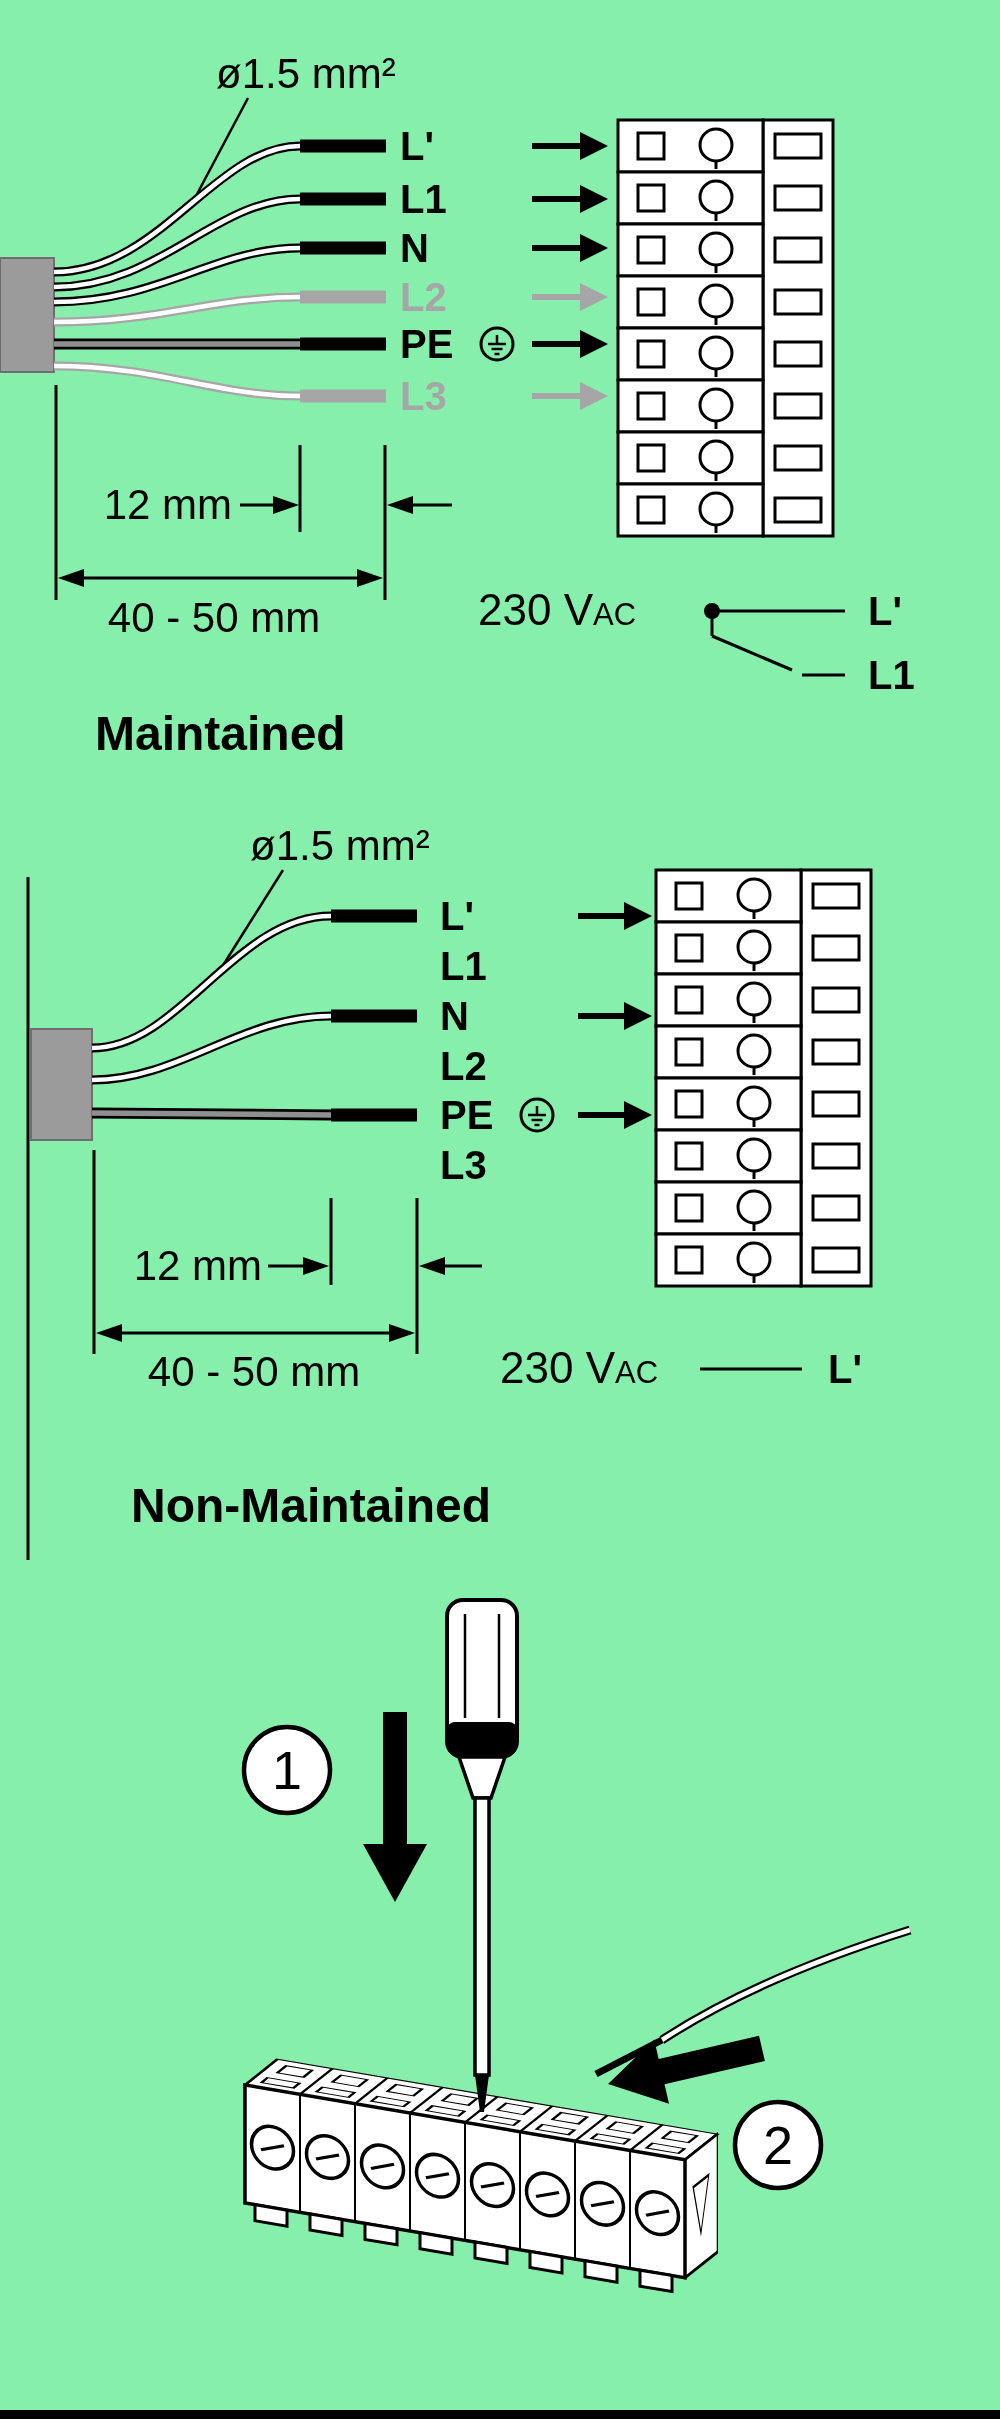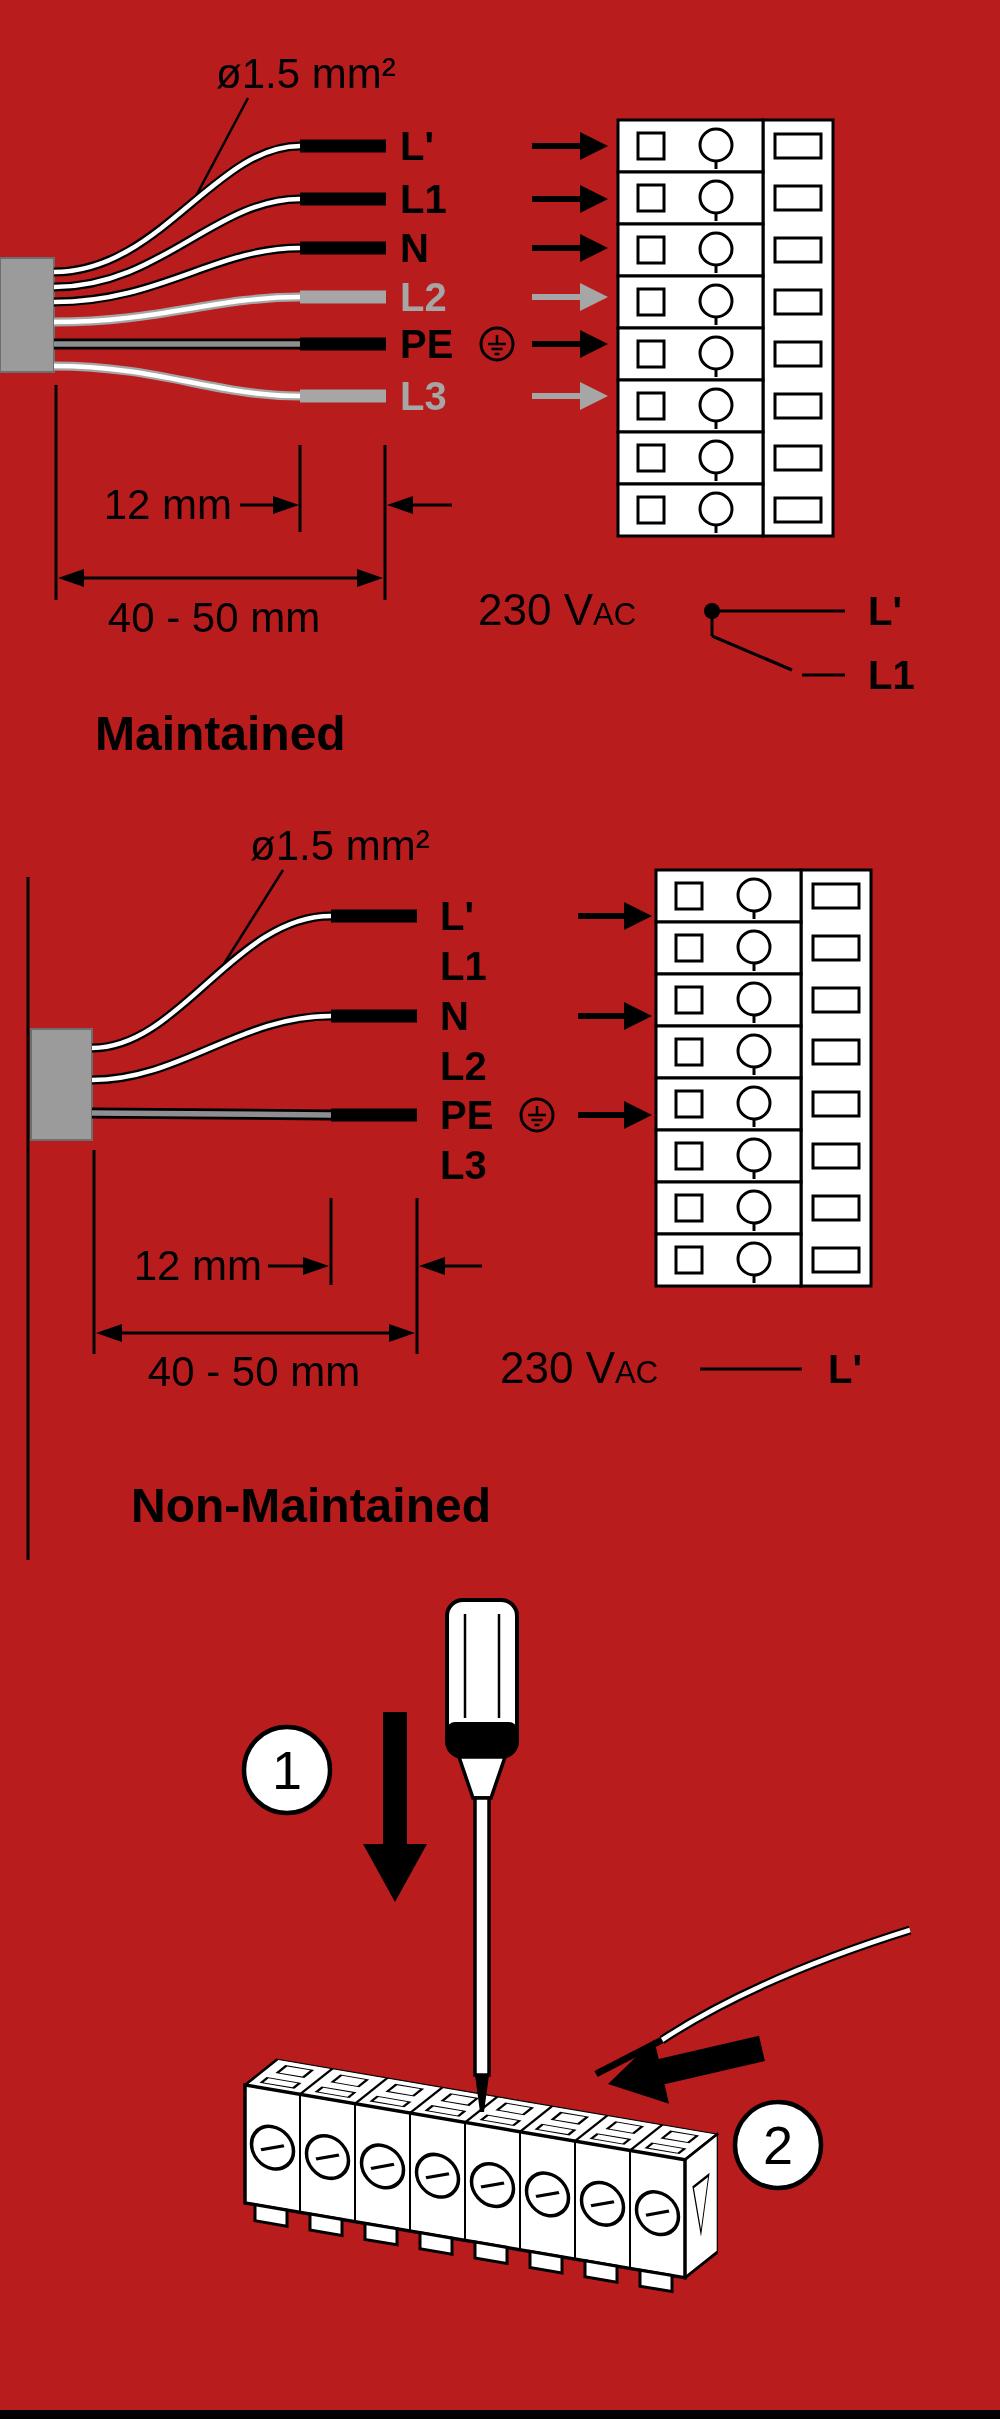--- a/index.html
+++ b/index.html
@@ -1,19 +1,19 @@
 <!DOCTYPE html>
 <html><head>
 <meta charset="utf-8">
 <style>
   html,body { margin:0; padding:0; background:#ffffff; }
   #page {
     position:relative;
     width:1000px; height:2419px;
-    background:#b91c1c;
+    background:#86efac;
     overflow:hidden;
   }
   svg { position:absolute; left:0; top:0; }
   text { font-family:"Liberation Sans", sans-serif; fill:#000; }
   .lbl   { font-size:40px; font-weight:bold; }
   .graytxt { fill:#a6a6a6; }
   .dim   { font-size:42px; }
   .gauge { font-size:42px; }
   .supply{ font-size:44px; }
   .ac    { font-size:31px; }

